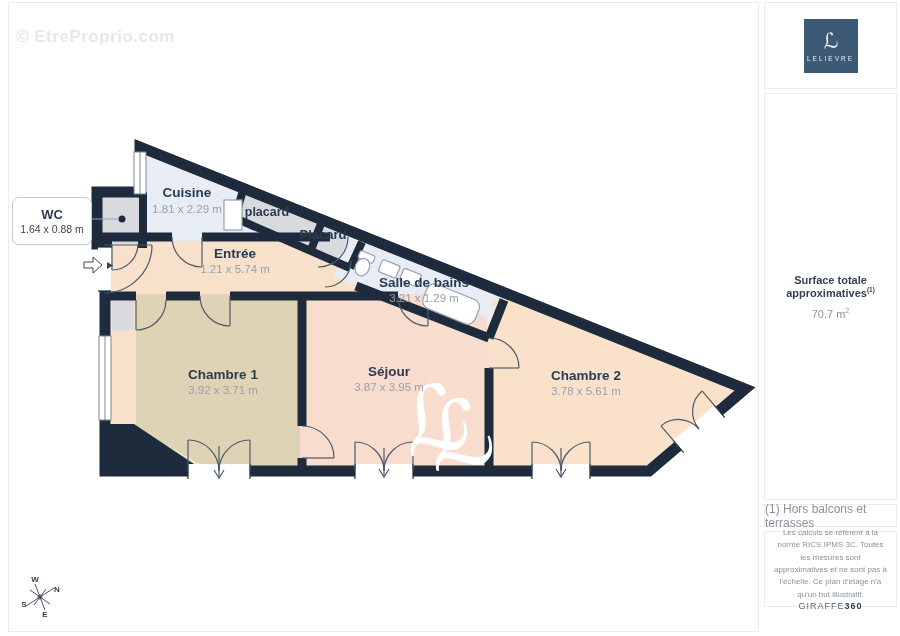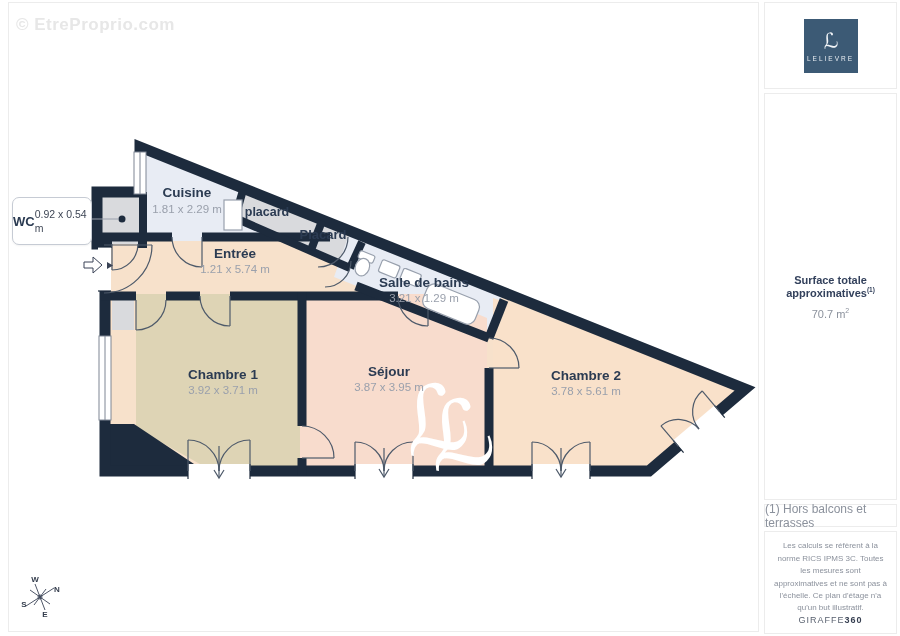--- a/index.html
+++ b/index.html
@@ -5,28 +5,28 @@
   html,body{margin:0;padding:0;}
   body{
     width:900px;height:636px;position:relative;background:#ffffff;
     font-family:"Liberation Sans",sans-serif;overflow:hidden;
   }
   .plan-frame{
     position:absolute;left:8px;top:2px;width:751px;height:630px;
     border:1px solid #ececec;box-sizing:border-box;
   }
   .watermark{
-    position:absolute;left:16px;top:15px;font-size:17px;font-weight:600;
+    position:absolute;left:16px;top:27px;font-size:17px;font-weight:600;
     color:#e7e7e7;letter-spacing:.5px;
   }
   .plan-svg{position:absolute;left:0;top:0;}
   
   .wc-callout{
     position:absolute;left:12px;top:197px;width:78px;height:46px;background:#fff;
-    border:1.5px solid #c6cbd4;border-radius:7px;display:flex;flex-direction:row;
+    border:1.5px solid #c6cbd4;border-radius:7px;display:flex;flex-direction:column;
     align-items:center;justify-content:center;box-shadow:0 1px 2px rgba(0,0,0,.05);
   }
   .wc-name{font-size:13px;font-weight:bold;color:#2b3b52;line-height:15px;}
   .wc-dims{font-size:10.5px;color:#3f4756;line-height:14px;}
   
   .sb-box{
     position:absolute;left:764px;width:133px;background:#fff;
     border:1px solid #ececec;box-sizing:border-box;
   }
   .sb-logo-box{top:2px;height:87px;display:flex;align-items:center;justify-content:center;}
@@ -42,21 +42,21 @@
   .sb-main{top:93px;height:407px;display:flex;flex-direction:column;align-items:center;justify-content:center;}
   .surface-label{font-size:11px;font-weight:bold;color:#33415c;text-align:center;}
   .surface-label sup{font-size:6.5px;}
   .surface-value{font-size:11px;color:#8b919c;margin-top:8px;}
   .surface-value sup{font-size:7px;}
   .sb-footnote{
     top:504px;height:23px;display:flex;align-items:center;justify-content:center;
     font-size:12px;color:#8b919c;
   }
   .sb-legal{
-    top:531px;height:103px;display:flex;flex-direction:column;align-items:center;
+    top:531px;height:76px;display:flex;flex-direction:column;align-items:center;
     justify-content:center;padding:0 8px;
   }
   .legal-text{font-size:8px;line-height:1.55;color:#8b919c;text-align:center;}
   .giraffe{font-size:9px;letter-spacing:1px;color:#5a6270;}
   .giraffe b{color:#353e50;}
 </style>
 </head>
 <body>
 
 <div class="plan-frame"></div>
@@ -258,21 +258,21 @@
   <g font-size="8" font-weight="bold" fill="#333c4c" text-anchor="middle" font-family="Liberation Sans, sans-serif">
     <text x="35" y="582">W</text>
     <text x="57" y="592">N</text>
     <text x="24" y="607">S</text>
     <text x="45" y="617">E</text>
   </g>
 </svg>
 
 <div class="wc-callout">
   <div class="wc-name">WC</div>
-  <div class="wc-dims">0.92 x 0.54 m</div>
+  <div class="wc-dims">1.64 x 0.88 m</div>
 </div>
 
 <div class="sb-box sb-logo-box">
   <div class="logo-square">
     <span class="logo-mono">ℒ</span>
     <span class="logo-name">LELIEVRE</span>
   </div>
 </div>
 
 <div class="sb-box sb-main">

